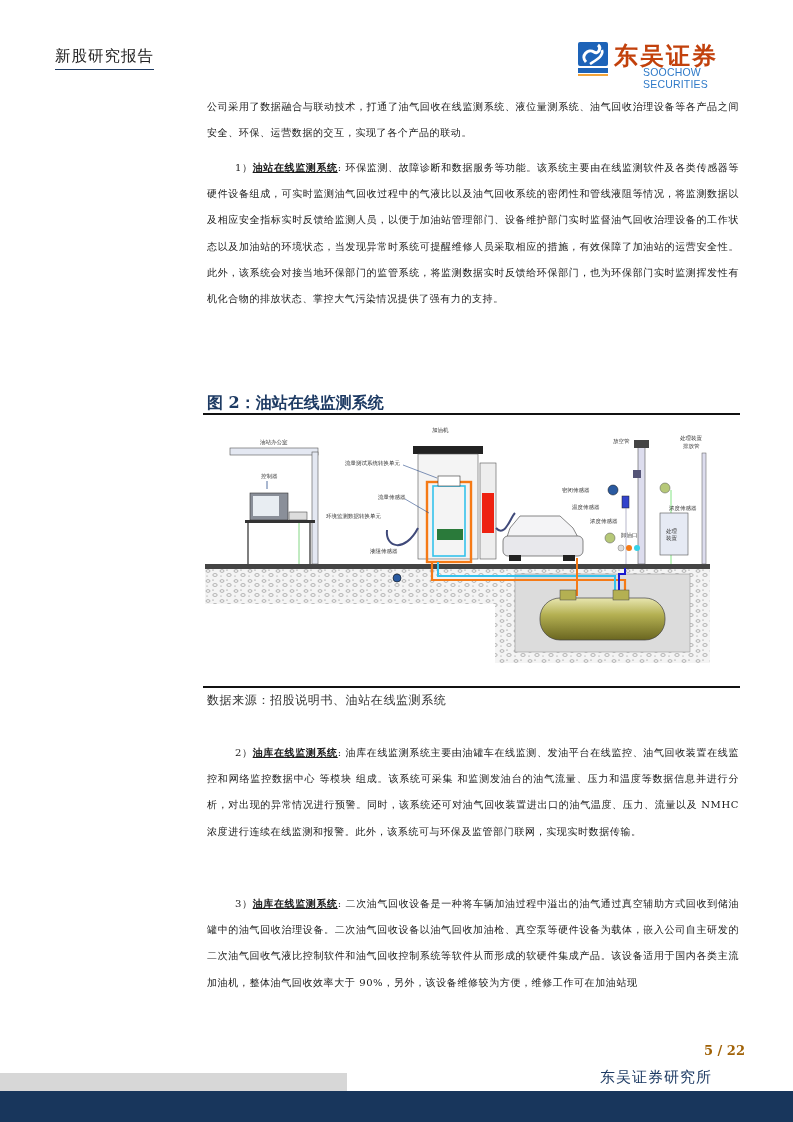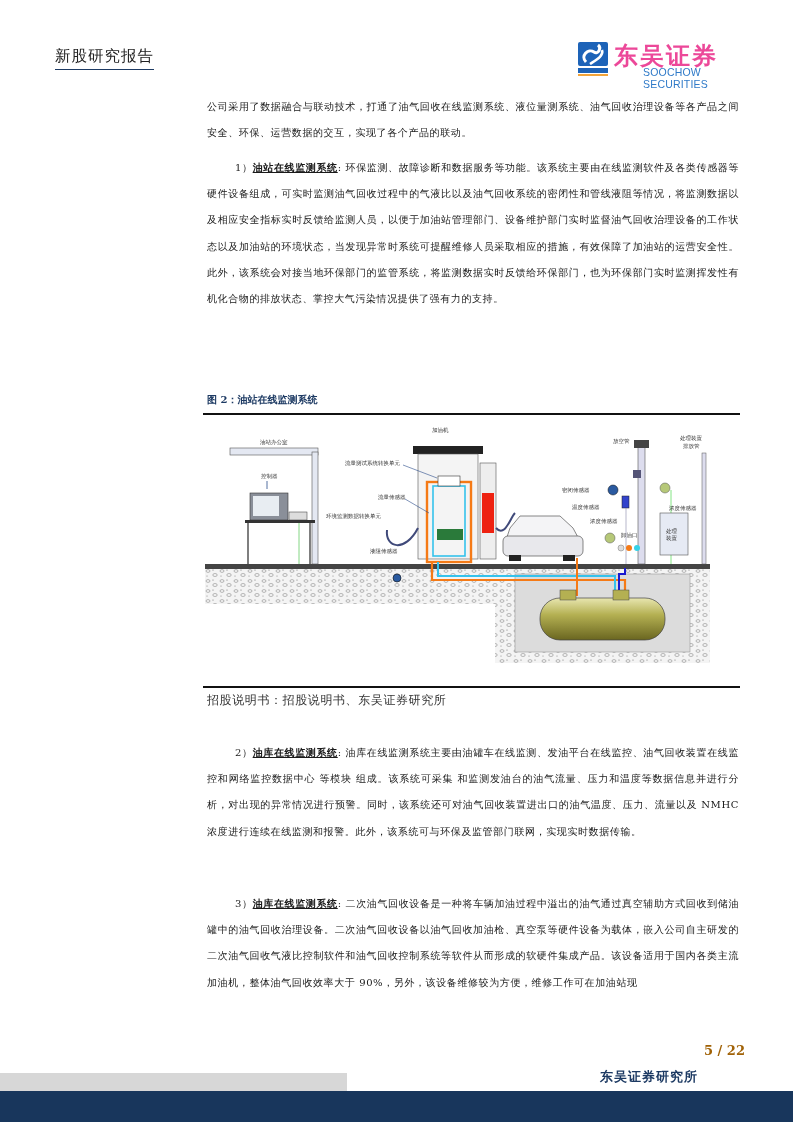--- a/index.html
+++ b/index.html
@@ -3,34 +3,34 @@
 <meta charset="utf-8">
 <style>
   html, body { margin:0; padding:0; background:#fff; }
   body { width:793px; height:1122px; position:relative; overflow:hidden;
          font-family:"DejaVu Serif","Liberation Serif",serif; color:#1a1a1a; }
   .hdr-title { position:absolute; left:55px; top:46px; font-size:15.5px; letter-spacing:1px;
                border-bottom:1.5px solid #1d3a63; padding-bottom:2px; color:#222; }
   .logo { position:absolute; left:578px; top:42px; width:165px; height:40px; }
   .logo .mark { position:absolute; left:0; top:0; width:30px; height:34px; }
   .logo .cn { position:absolute; left:36px; top:-2px; font-family:"DejaVu Sans","Liberation Sans",sans-serif;
-              font-weight:bold; font-size:24px; color:#ec4899; letter-spacing:2px; }
+              font-weight:bold; font-size:24px; color:#c2410c; letter-spacing:2px; }
   .logo .en { position:absolute; left:37px; top:24px; font-family:"Liberation Sans","DejaVu Sans",sans-serif;
               font-size:10.5px; color:#2f7ac8; letter-spacing:0.2px;margin-left:28px; }
   .para { position:absolute; left:207px; width:532px; font-size:10px; line-height:26.2px;
           text-align:justify; letter-spacing:0.6px; }
   .para .lead { font-weight:bold; text-decoration:underline; }
   .indent { text-indent:28px; }
-  .fig-title { position:absolute; left:207px; top:393px; font-size:10px; font-weight:bold; color:#1d3a63; }
+  .fig-title { position:absolute; left:207px; top:393px; font-size:16px; font-weight:bold; color:#1d3a63; }
   .fig-rule-top { position:absolute; left:203px; top:413px; width:537px; height:2px; background:#111; }
   .fig-area { position:absolute; left:205px; top:418px; width:535px; height:262px; }
   .fig-rule-bot { position:absolute; left:203px; top:686px; width:537px; height:2px; background:#111; }
   .fig-src { position:absolute; left:207px; top:692px; font-size:12px; color:#333; letter-spacing:0.6px; }
   .pg { position:absolute; left:704px; top:1043px; font-size:13px; font-weight:bold; color:#a16207; }
-  .footer-org { position:absolute; left:600px; top:1068px; font-size:13px; font-weight:bold; color:#1d3a63; letter-spacing:1px; }
+  .footer-org { position:absolute; left:600px; top:1068px; font-size:15px; font-weight:normal; color:#1d3a63; letter-spacing:1px; }
   .bar-navy { position:absolute; left:0; top:1091px; width:793px; height:31px; background:#18365c; }
   .bar-gray2 { position:absolute; left:0; top:1073px; width:347px; height:18px; background:#d7d7d7; }
   .lbl { font-family:"DejaVu Sans","Liberation Sans",sans-serif; font-size:5.5px; fill:#333; }
 </style>
 </head>
 <body>
 
 <div class="hdr-title">新股研究报告</div>
 <div class="logo">
   <svg class="mark" viewBox="0 0 30 34">
@@ -142,21 +142,21 @@
     <text class="lbl" x="461" y="122">装置</text>
     <text class="lbl" x="385" y="105">浓度传感器</text>
     <circle cx="405" cy="120" r="5" fill="#b6c878" stroke="#555" stroke-width="0.5"></circle>
     <text class="lbl" x="416" y="119">卸油口</text>
     <circle cx="416" cy="130" r="3" fill="#ddd" stroke="#555" stroke-width="0.4"></circle>
     <circle cx="424" cy="130" r="3" fill="#f57a16"></circle>
     <circle cx="432" cy="130" r="3" fill="#35d2e8"></circle>
   </svg>
 </div>
 <div class="fig-rule-bot"></div>
-<div class="fig-src">招股说明书：招股说明书、东吴证券研究所</div>
+<div class="fig-src">数据来源：招股说明书、油站在线监测系统</div>
 
 <div class="para indent" style="top:740px;">
   <span>2）</span><span class="lead">油库在线监测系统</span><span>: 油库在线监测系统主要由油罐车在线监测、发油平台在线监控、油气回收装置在线监控和网络监控数据中心 等模块 组成。该系统可采集 和监测发油台的油气流量、压力和温度等数据信息并进行分析，对出现的异常情况进行预警。同时，该系统还可对油气回收装置进出口的油气温度、压力、流量以及 NMHC 浓度进行连续在线监测和报警。此外，该系统可与环保及监管部门联网，实现实时数据传输。</span>
 </div>
 
 <div class="para indent" style="top:891px;">
   <span>3）</span><span class="lead">油库在线监测系统</span><span>: 二次油气回收设备是一种将车辆加油过程中溢出的油气通过真空辅助方式回收到储油罐中的油气回收治理设备。二次油气回收设备以油气回收加油枪、真空泵等硬件设备为载体，嵌入公司自主研发的二次油气回收气液比控制软件和油气回收控制系统等软件从而形成的软硬件集成产品。该设备适用于国内各类主流加油机，整体油气回收效率大于 90%，另外，该设备维修较为方便，维修工作可在加油站现</span>
 </div>
 
 <div class="pg">5 / 22</div>

